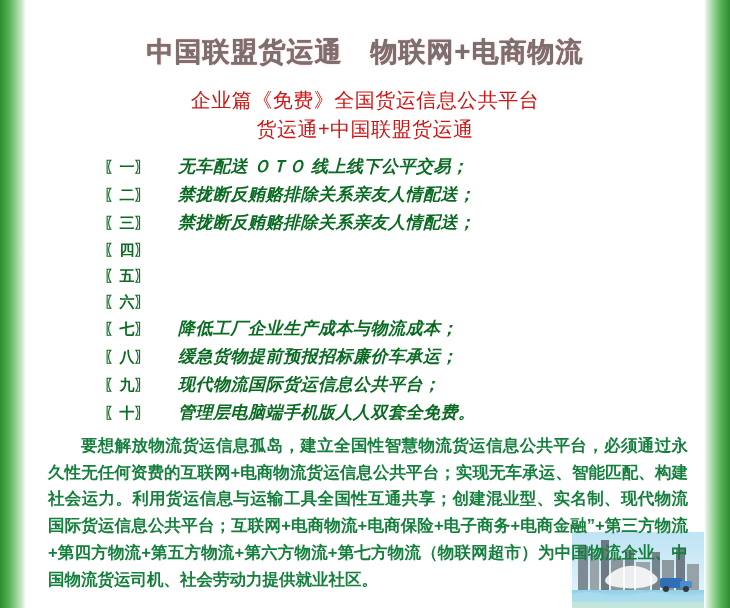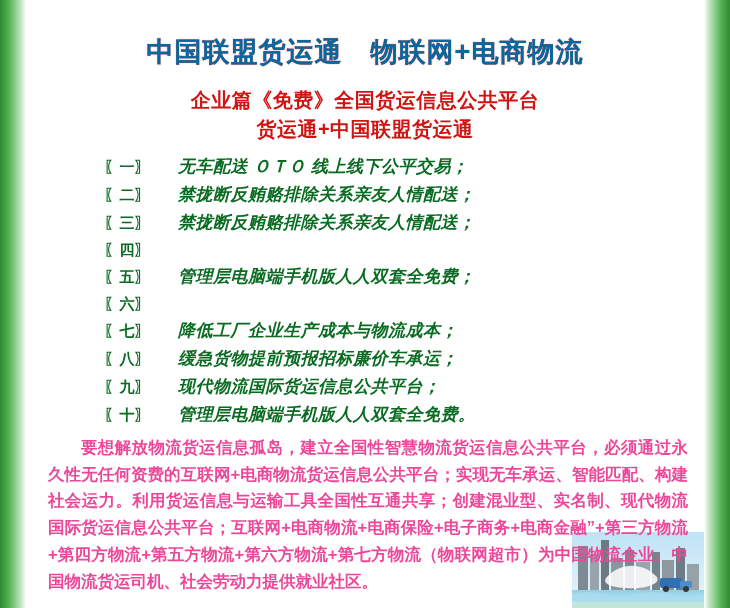--- a/index.html
+++ b/index.html
@@ -37,31 +37,31 @@
   }
   .content {
     position: absolute;
     left: 26px;
     right: 26px;
     top: 0;
     bottom: 0;
   }
   .main-title {
     text-align: center;
-    color: #0369a1;
+    color: #737373;
     font-weight: bold;
     font-size: 27px;
     letter-spacing: 1px;
     margin-top: 34px;
     text-shadow: 0 0 1px #d01414;
   }
   .sub-title {
     text-align: center;
     color: #d01414;
-    font-weight: bold;
+    font-weight: normal;
     font-size: 20px;
     margin-top: 16px;
     line-height: 1.45;
     letter-spacing: 0.5px;
   }
   .list {
     margin-top: 14px;
     padding-left: 78px;
     padding-right: 40px;
   }
@@ -82,21 +82,21 @@
     color: #0a6b22;
   }
   .item-text {
     flex: 1 1 auto;
     white-space: nowrap;
     font-style: italic;
   }
   .para {
     padding-left: 22px;
     padding-right: 16px;
-    color: #ec4899;
+    color: #15803d;
     font-weight: bold;
     font-size: 16.5px;
     line-height: 1.62;
     text-align: justify;
     text-indent: 2em;
     position: relative;
     z-index: 2;
   }
   
   .corner-graphic {
@@ -137,21 +137,20 @@
       </div>
       <div class="list-item">
         <span class="item-num">〖三〗</span>
         <span class="item-text">禁拢断反贿赂排除关系亲友人情配送；</span>
       </div>
       <div class="list-item">
         <span class="item-num">〖四〗</span>
       </div>
       <div class="list-item">
         <span class="item-num">〖五〗</span>
-        <span class="item-text">管理层电脑端手机版人人双套全免费；</span>
       </div>
       <div class="list-item">
         <span class="item-num">〖六〗</span>
       </div>
       <div class="list-item">
         <span class="item-num">〖七〗</span>
         <span class="item-text">降低工厂企业生产成本与物流成本；</span>
       </div>
       <div class="list-item">
         <span class="item-num">〖八〗</span>

